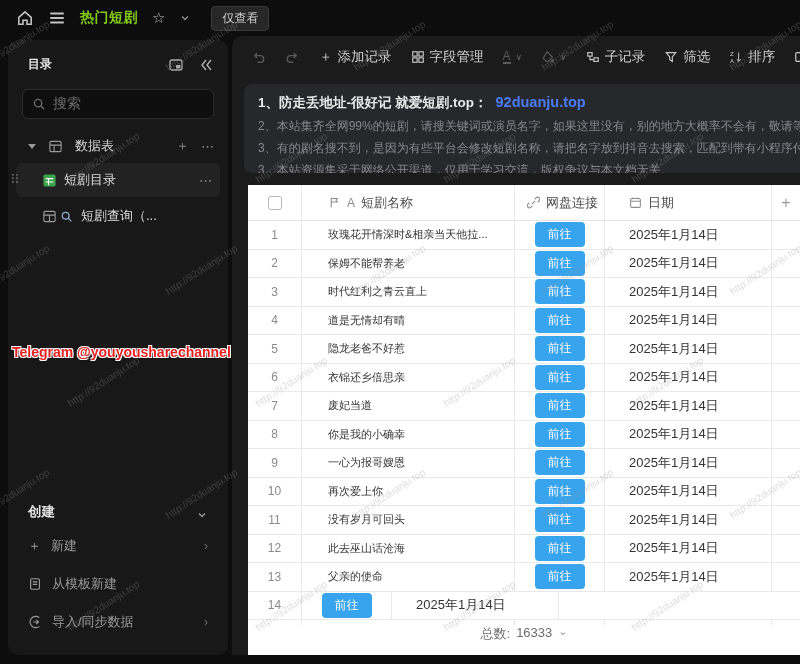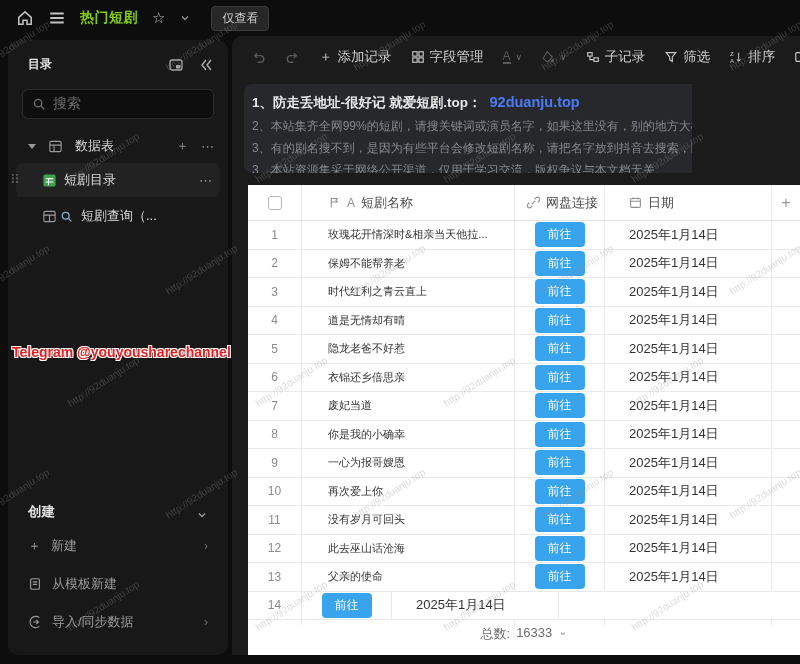--- a/index.html
+++ b/index.html
@@ -47,22 +47,22 @@
   #main { position:absolute; left:232px; top:36px; width:568px; height:619px;
     background:#1b1b1c; border-radius:10px 0 0 0; }
   #toolbar { display:flex; align-items:center; gap:9px; height:42px; padding:0 0 0 14px;
     color:#c9c9c9; font-size:13.5px; white-space:nowrap; }
   .tbtn { display:flex; align-items:center; gap:5px; padding:4px 5px; border-radius:4px; cursor:pointer; }
   .tbtn .lab { color:#cdcdcd; }
   .dim { color:#5a5a5a; }
   .mini-chev { font-size:9px; color:#6a6a6a; }
 
   
-  #banner { position:absolute; left:12px; top:48px; width:448px; height:89px;
-    background:#26282c; border-radius:8px 0 0 8px; padding:10px 8px; overflow:hidden; }
+  #banner { position:absolute; left:12px; top:48px; width:556px; height:89px;
+    background:#26282c; border-radius:8px 0 0 8px; padding:10px 14px; overflow:hidden; }
   #banner .l1 { font-size:13.5px; font-weight:bold; color:#e8e8e8; white-space:nowrap; margin-bottom:6px; }
   #banner .l1 a { color:#4b7bf5; text-decoration:none; margin-left:8px; font-size:14.5px; }
   #banner .ln { font-size:12px; color:#84888f; white-space:nowrap; margin-bottom:5px; }
 
   
   #tablewrap { position:absolute; left:16px; top:149px; width:552px; height:470px;
     background:#ffffff; overflow:hidden; }
   .trow { display:flex; height:28.5px; border-bottom:1px solid #e9e9e9; align-items:stretch; }
   .thead { height:36px; border-bottom:1px solid #e3e3e3; }
   .c-num  { width:54px;  display:flex; align-items:center; justify-content:center;

